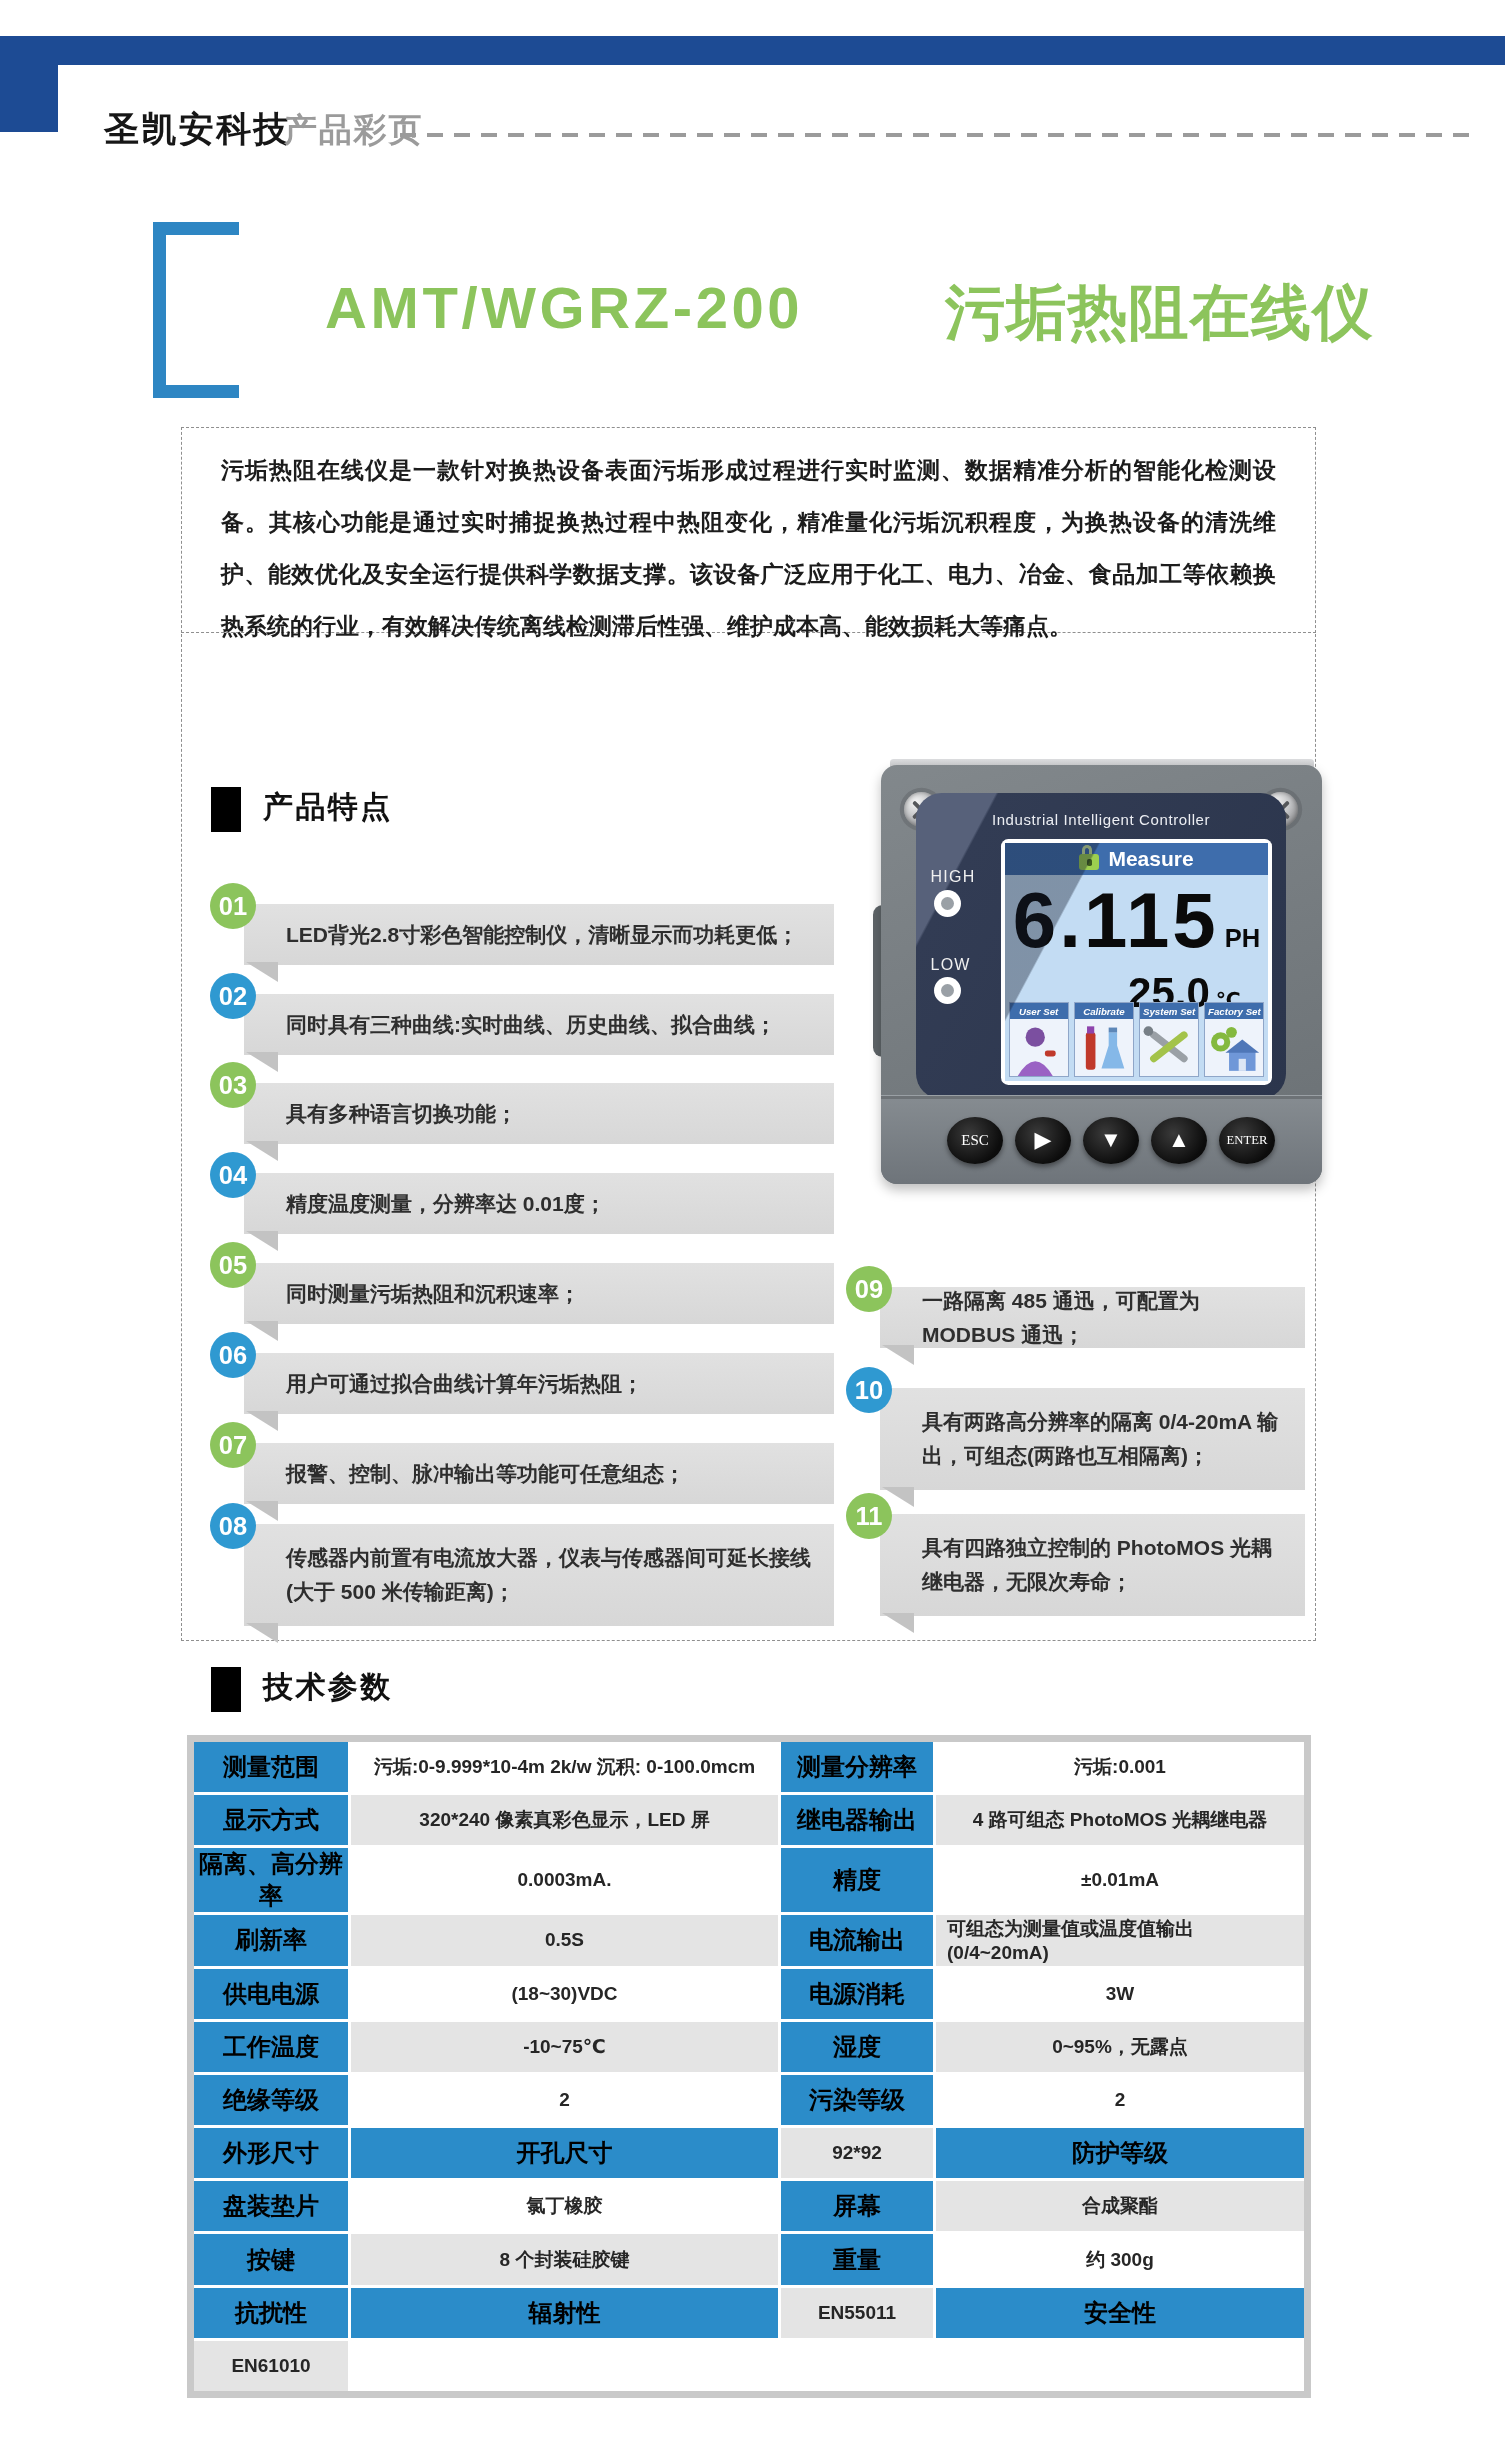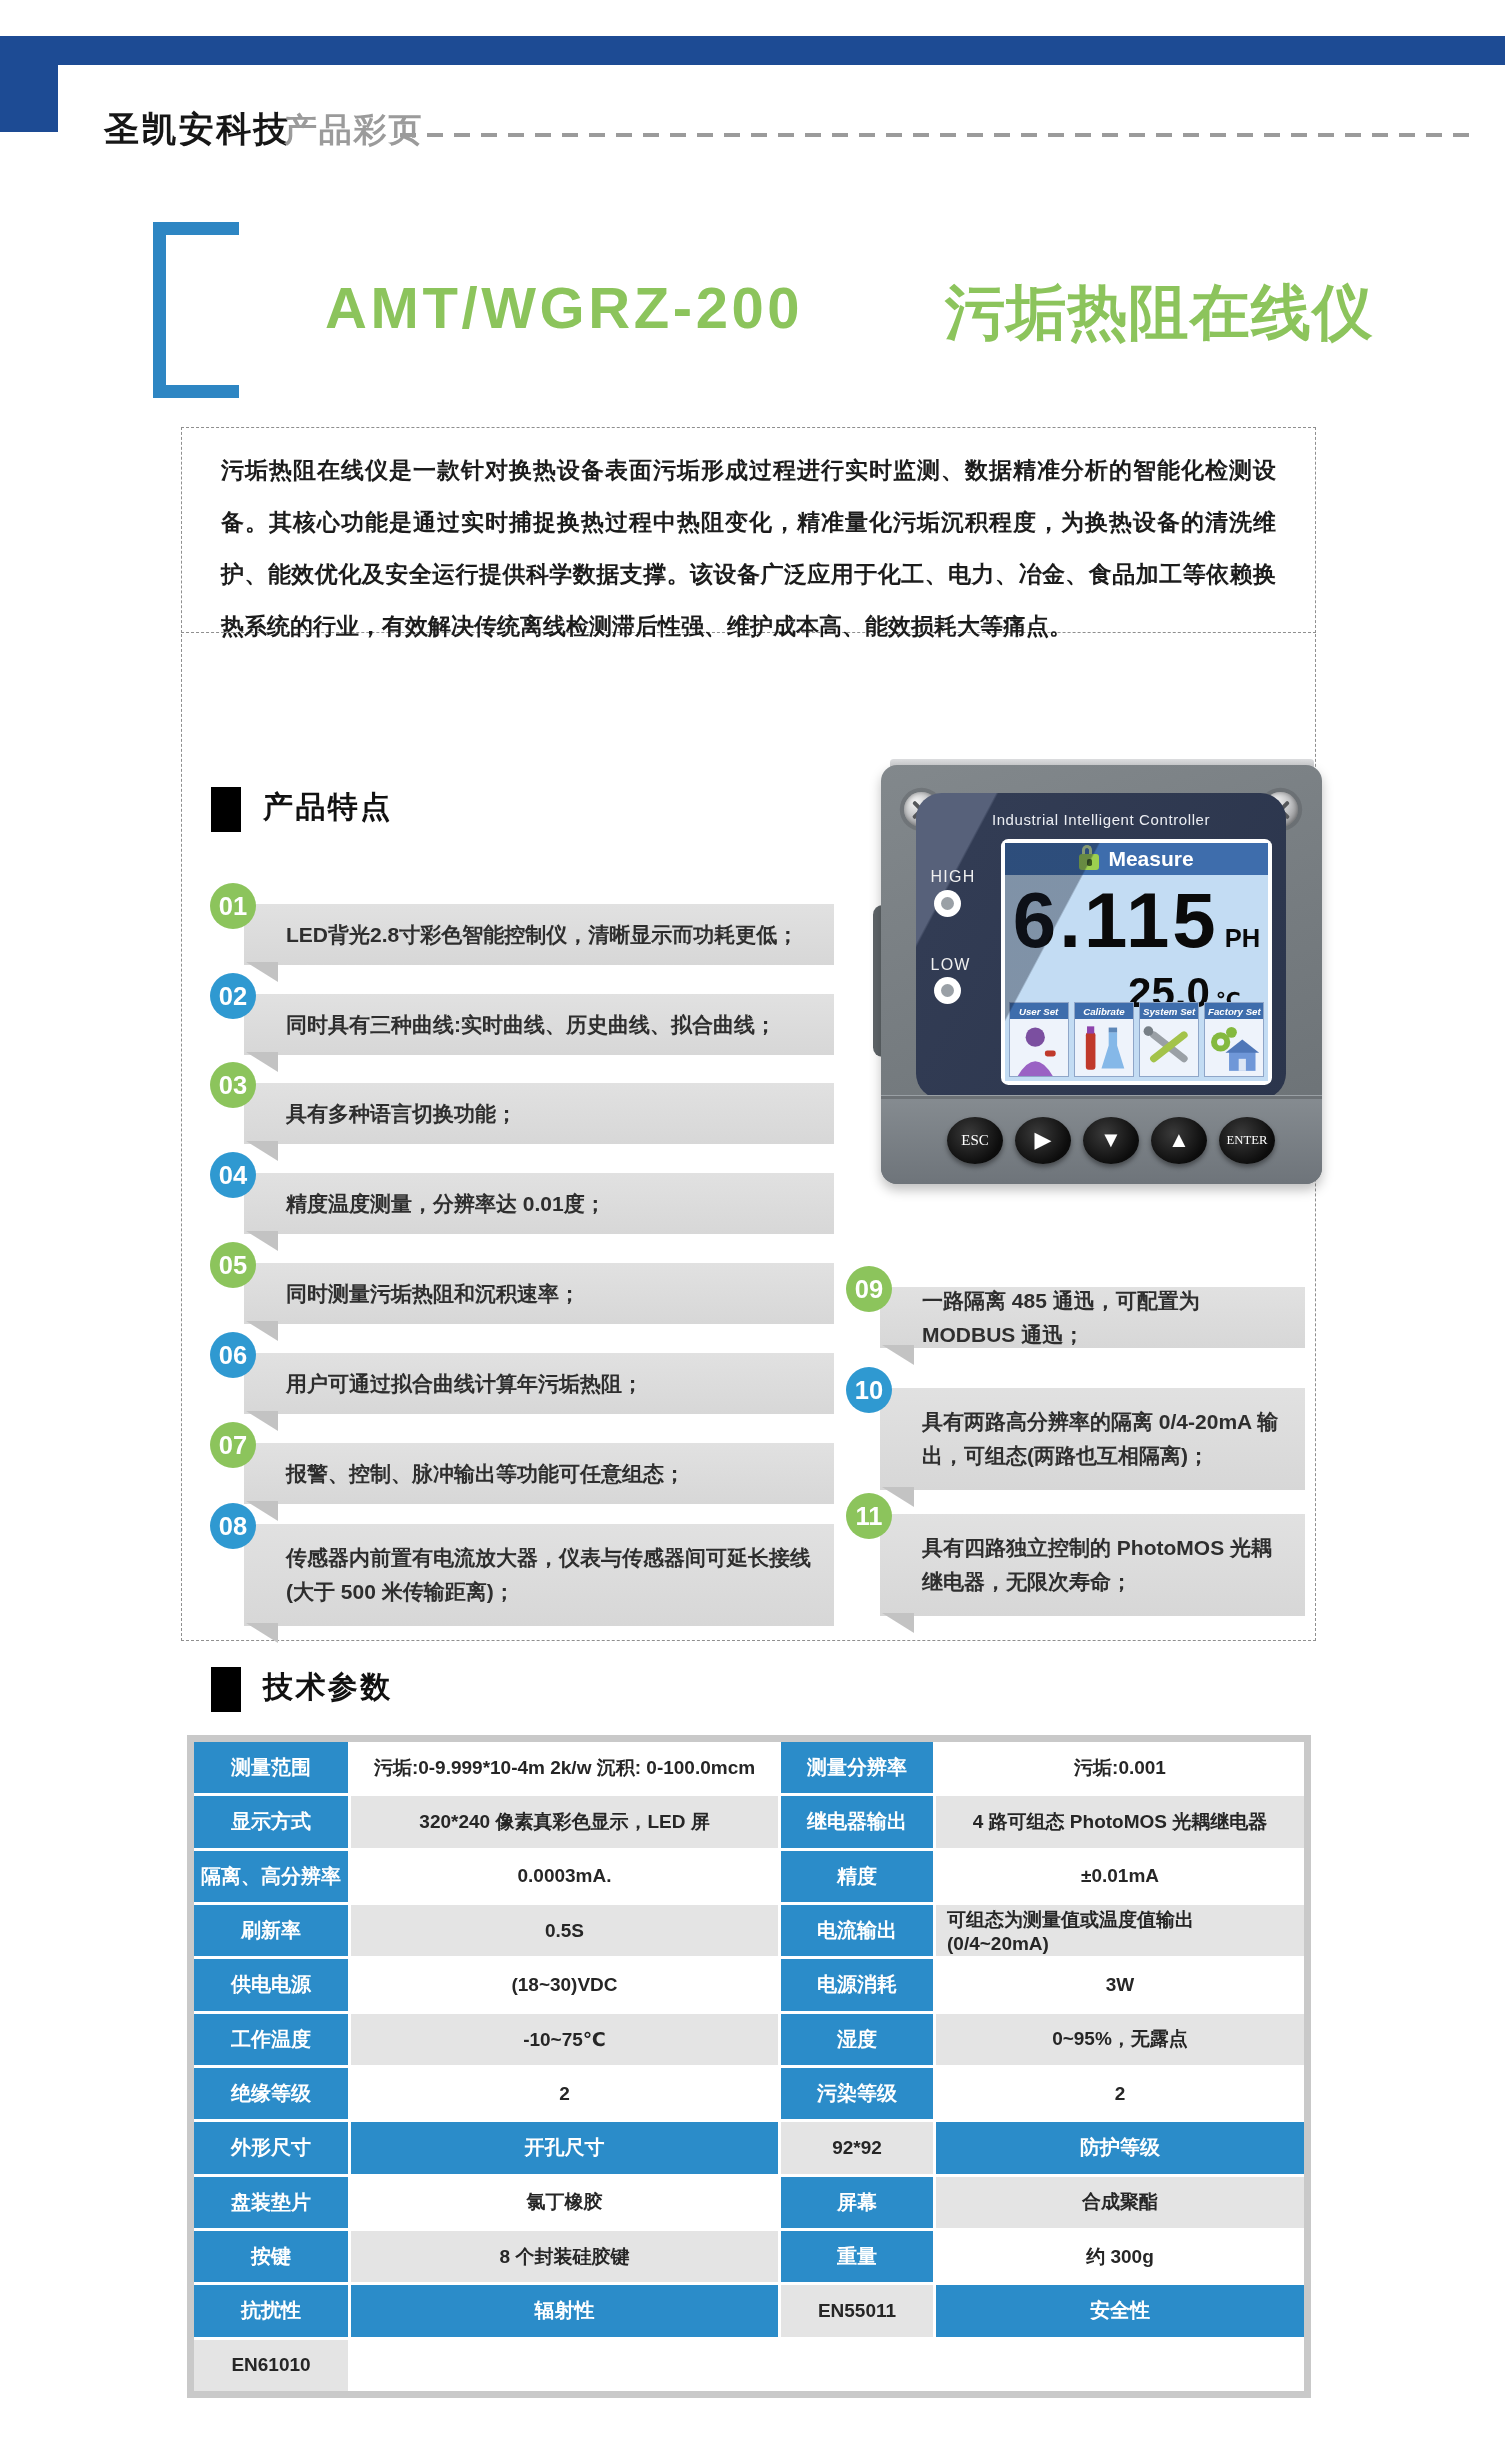--- a/index.html
+++ b/index.html
@@ -110,22 +110,22 @@
   .btn-esc   { left:66px; font-family:"Liberation Serif",serif; font-size:15px; }
   .btn-right { left:134px; font-size:22px; }
   .btn-down  { left:202px; font-size:22px; }
   .btn-up    { left:270px; font-size:22px; }
   .btn-enter { left:338px; font-family:"Liberation Serif",serif; font-size:12.7px; }
 
   
   .specs { position:absolute; left:187px; top:1699px; width:1124px; height:663px;
            background:#fff; border:7.3px solid #c9c9c9; box-sizing:border-box;
            display:grid; grid-template-columns:154px 427px 152px 1fr; grid-auto-rows:1fr; gap:3px; }
-  .cl { background:#2b8cc9; color:#ffffff; display:flex; align-items:center; justify-content:center;
-        font-size:20px; font-weight:600; text-align:center; padding:0 4.9px; }
+  .cl { background:#2b8cc9; color:#000000; display:flex; align-items:center; justify-content:center;
+        font-size:24px; font-weight:600; text-align:center; padding:0 4.9px; }
   .cv { display:flex; align-items:center; justify-content:center; font-size:19px; color:#262626;
         text-align:left; padding:0 11px; font-weight:600; }
   .cv.g { background:#e4e4e4; }
 </style>
 </head>
 <body>
 
 <div class="page">
 
   <div class="band"></div>

